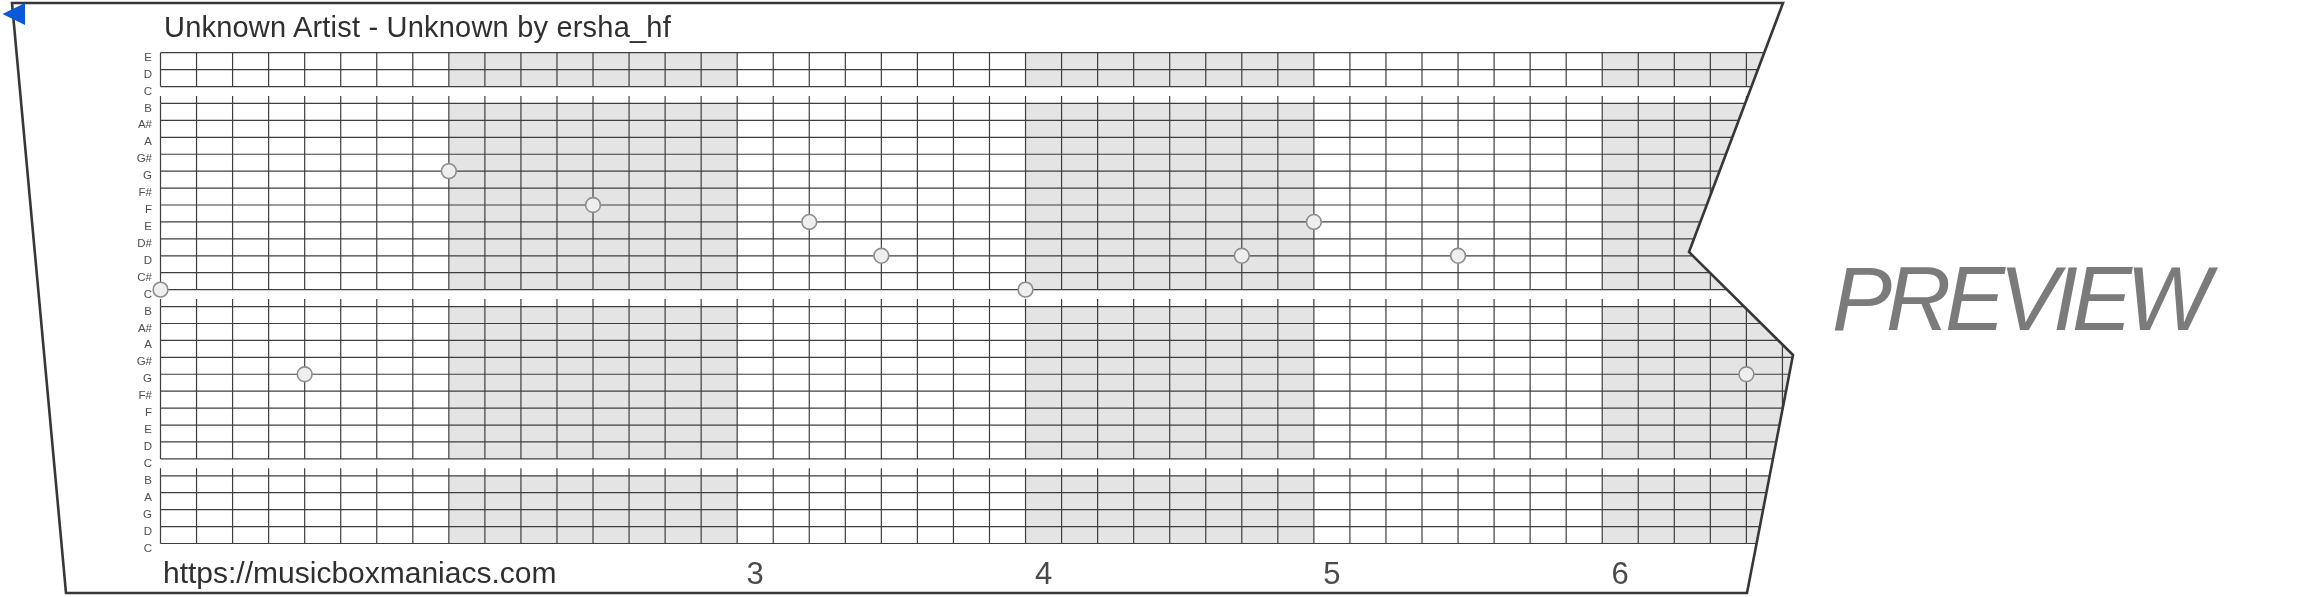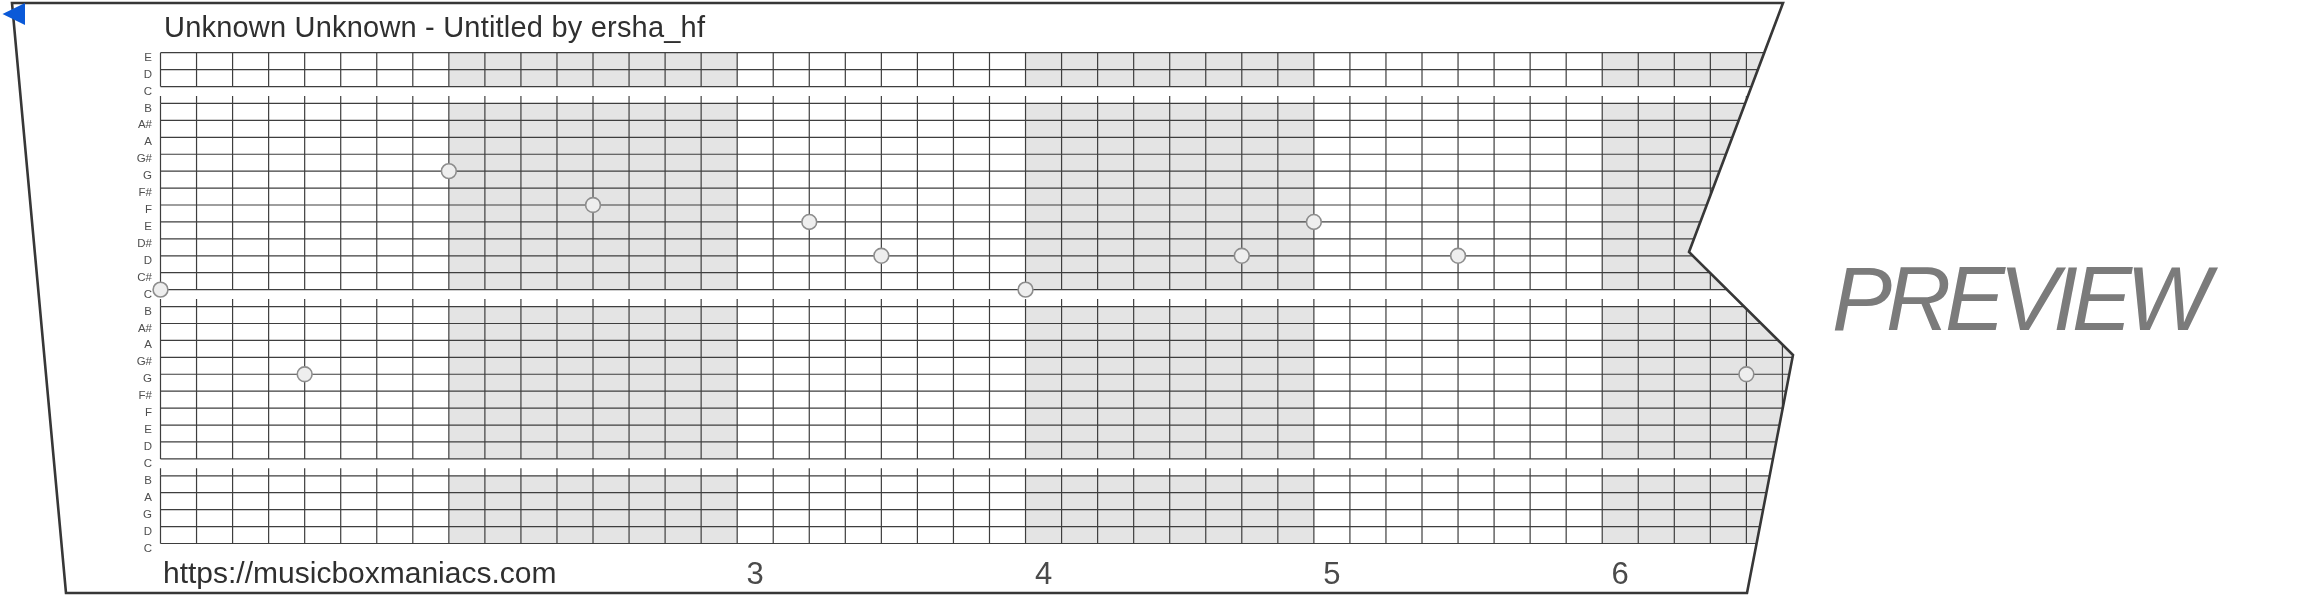--- a/index.html
+++ b/index.html
@@ -457,16 +457,16 @@
       <text x="755.188" y="584" text-anchor="middle" font-family="&quot;Liberation Sans&quot;, sans-serif" font-size="31" fill="#4a4a4a">3</text>
       <text x="1043.532" y="584" text-anchor="middle" font-family="&quot;Liberation Sans&quot;, sans-serif" font-size="31" fill="#4a4a4a">4</text>
       <text x="1331.876" y="584" text-anchor="middle" font-family="&quot;Liberation Sans&quot;, sans-serif" font-size="31" fill="#4a4a4a">5</text>
       <text x="1620.22" y="584" text-anchor="middle" font-family="&quot;Liberation Sans&quot;, sans-serif" font-size="31" fill="#4a4a4a">6</text>
     </svg>
 
   <svg class="back" viewBox="0 0 28 26">
     <polygon id="back-tri" points="25,3 25,25 2.5,14" fill="#0a59d8"></polygon>
   </svg>
 
-  <div class="title">Unknown Unknown - Untitled by ersha_hf</div>
+  <div class="title">Unknown Artist - Unknown by ersha_hf</div>
   <div class="url">https://musicboxmaniacs.com</div>
   <div class="preview" style="color: rgb(123, 123, 123); font-style: italic;">PREVIEW</div>
 </div>
 
 </body></html>

